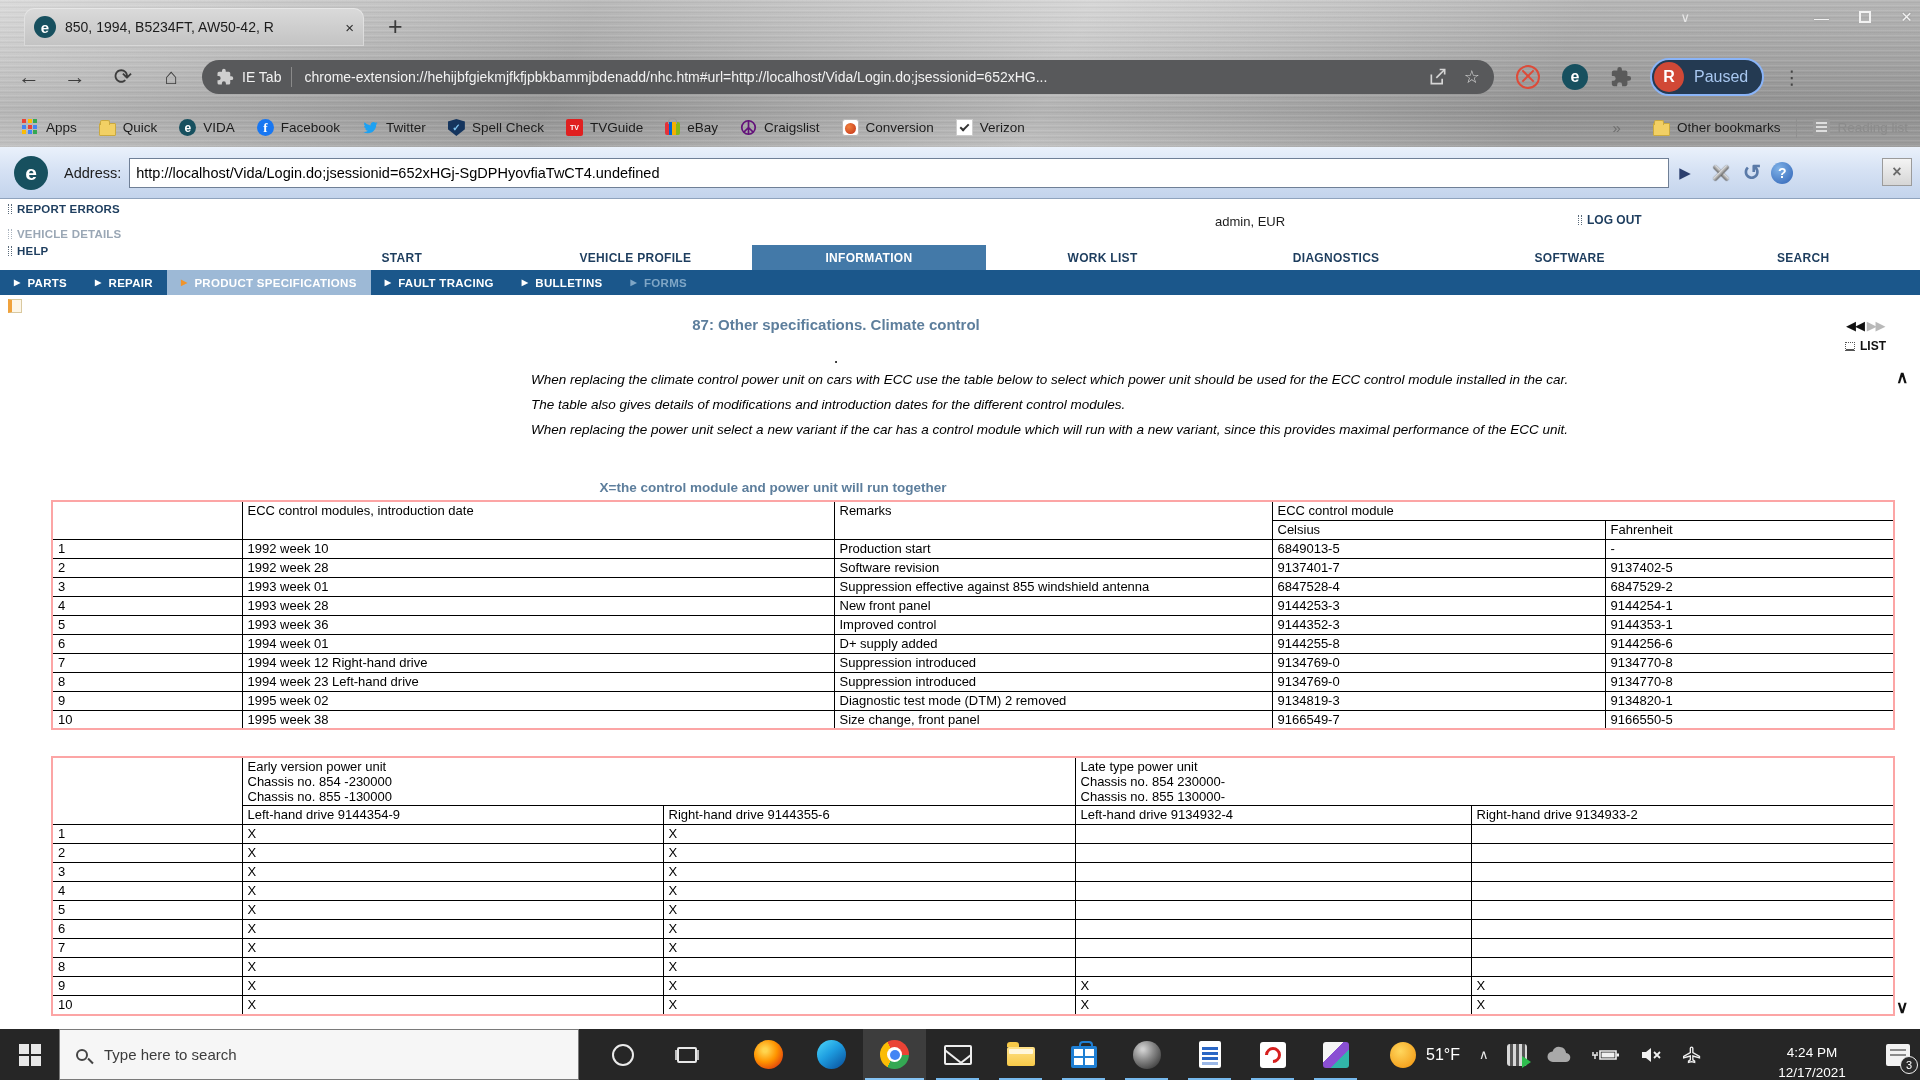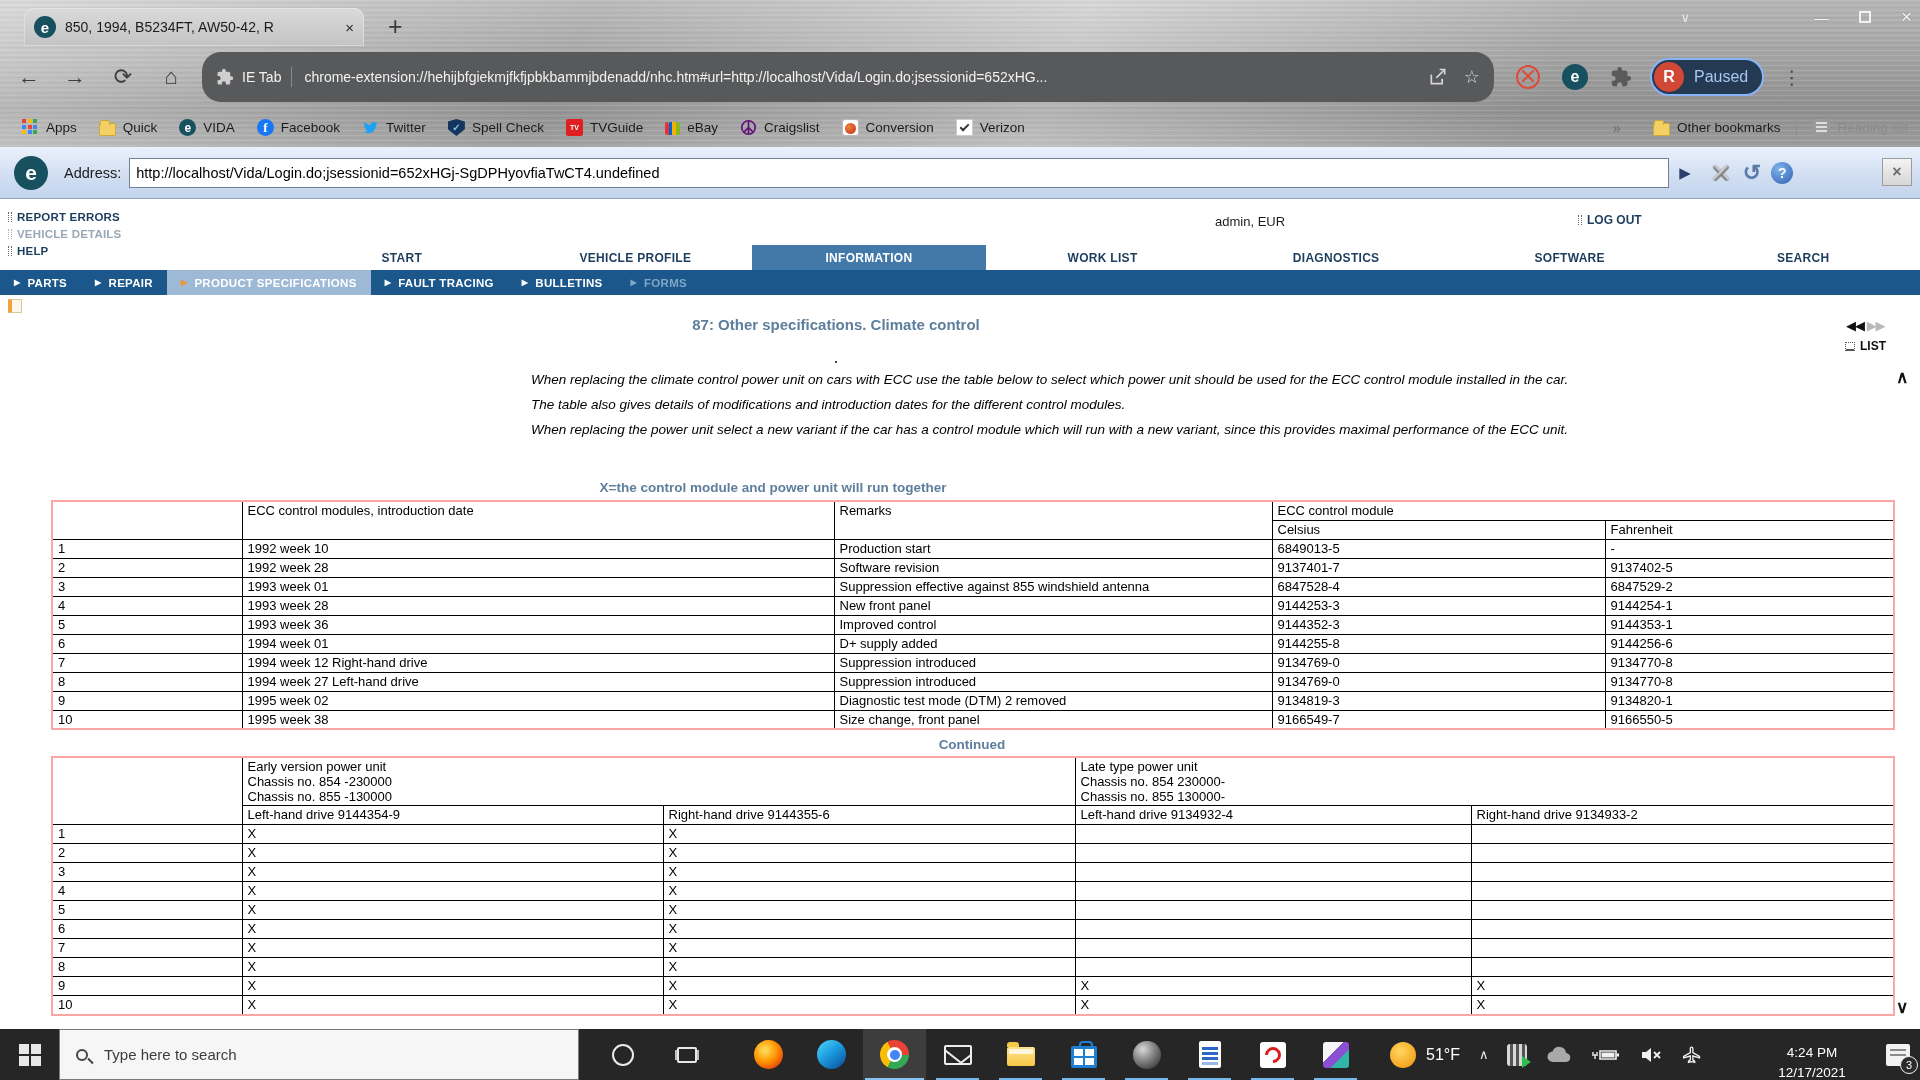--- a/index.html
+++ b/index.html
@@ -24,21 +24,21 @@
   .tab-close { font-size:15px; color:#2e2e2e; margin-left:6px; flex:0 0 auto; }
   .newtab-btn { position:absolute; left:388px; top:12px; font-size:25px; color:#3a3a3a; line-height:28px; }
   .win-controls { position:absolute; right:8px; top:6px; display:flex; align-items:center; gap:30px; }
   .win-glyph { color:#f2f2f2; font-size:15px; text-shadow:0 0 2px rgba(0,0,0,.25); }
   .win-max { width:12px; height:12px; border:2px solid #f2f2f2; }
   .tabsearch-chevron { position:absolute; right:230px; top:10px; color:#e8e8e8; font-size:13px; }
 
   .toolbar { position:absolute; left:0; top:46px; width:1920px; height:62px; display:flex; align-items:center; }
   .navbtn { width:34px; text-align:center; font-size:22px; color:#3d3d3d; flex:0 0 auto; }
   .navbtn.back { margin-left:12px; } .navbtn.fwd{margin-left:12px;} .navbtn.reload{margin-left:14px;} .navbtn.home{margin-left:14px;}
-  .omnibox { margin-left:14px; width:1292px; height:50px; background:#58595b; border-radius:19px;
+  .omnibox { margin-left:14px; width:1292px; height:34px; background:#58595b; border-radius:19px;
     display:flex; align-items:center; padding:0 14px; color:#ececec; flex:0 0 auto; }
   .omnibox .ext-puzzle { flex:0 0 auto; }
   .ietab-label { font-size:14px; margin:0 10px 0 8px; color:#f2f2f2; white-space:nowrap; }
   .omni-div { width:1px; height:20px; background:#8a8a8a; margin-right:12px; }
   .omni-url { font-size:14px; color:#f2f2f2; white-space:nowrap; overflow:hidden; flex:1 1 auto; }
   .omni-icon { flex:0 0 auto; margin-left:16px; }
   .star-glyph { font-size:18px; color:#d6d6d6; }
   .ext-row-icon { margin-left:22px; flex:0 0 auto; }
   .red-ext { width:24px; height:24px; border:2px solid #dd4b39; border-radius:50%; position:relative; }
   .red-ext:before, .red-ext:after { content:""; position:absolute; left:2px; top:8px; width:16px; height:2px; background:#dd4b39; transform:rotate(45deg); }
@@ -336,21 +336,21 @@
     <span class="addr-label">Address:</span>
     <input class="addr-input" value="http://localhost/Vida/Login.do;jsessionid=652xHGj-SgDPHyovfiaTwCT4.undefined" style="">
     <span class="go-btn">▶</span>
     <span class="tools-ic"></span>
     <span class="undo-ic">↺</span>
     <span class="help-ic">?</span>
     <span class="ie-close">×</span>
   </div>
 
   <div class="vida">
-    <div class="vida-link" style="top:12px">
+    <div class="vida-link" style="top:4px">
       <span class="dotted-ic"></span>
       <span>REPORT ERRORS</span>
     </div>
     <div class="vida-link muted-link" style="top:29px">
       <span class="dotted-ic" style="border-color:#aab4bf"></span>
       <span>VEHICLE DETAILS</span>
     </div>
     <div class="vida-link" style="top:46px">
       <span class="dotted-ic"></span>
       <span>HELP</span>
@@ -484,21 +484,21 @@
           </tr>
           <tr>
             <td>7</td>
             <td>1994 week 12 Right-hand drive</td>
             <td>Suppression introduced</td>
             <td>9134769-0</td>
             <td>9134770-8</td>
           </tr>
           <tr>
             <td>8</td>
-            <td>1994 week 27 Left-hand drive</td>
+            <td>1994 week 23 Left-hand drive</td>
             <td>Suppression introduced</td>
             <td>9134769-0</td>
             <td>9134770-8</td>
           </tr>
           <tr>
             <td>9</td>
             <td>1995 week 02</td>
             <td>Diagnostic test mode (DTM) 2 removed</td>
             <td>9134819-3</td>
             <td>9134820-1</td>
@@ -506,21 +506,20 @@
           <tr>
             <td>10</td>
             <td>1995 week 38</td>
             <td>Size change, front panel</td>
             <td>9166549-7</td>
             <td>9166550-5</td>
           </tr>
         </tbody>
     </table>
 
-    <div class="continued">Continued</div>
 
     <table class="spec" id="table2">
       <colgroup>
           <col style="width:190px">
           <col style="width:421px">
           <col style="width:412px">
           <col style="width:396px">
           <col style="width:423px">
         </colgroup>
       <thead>

